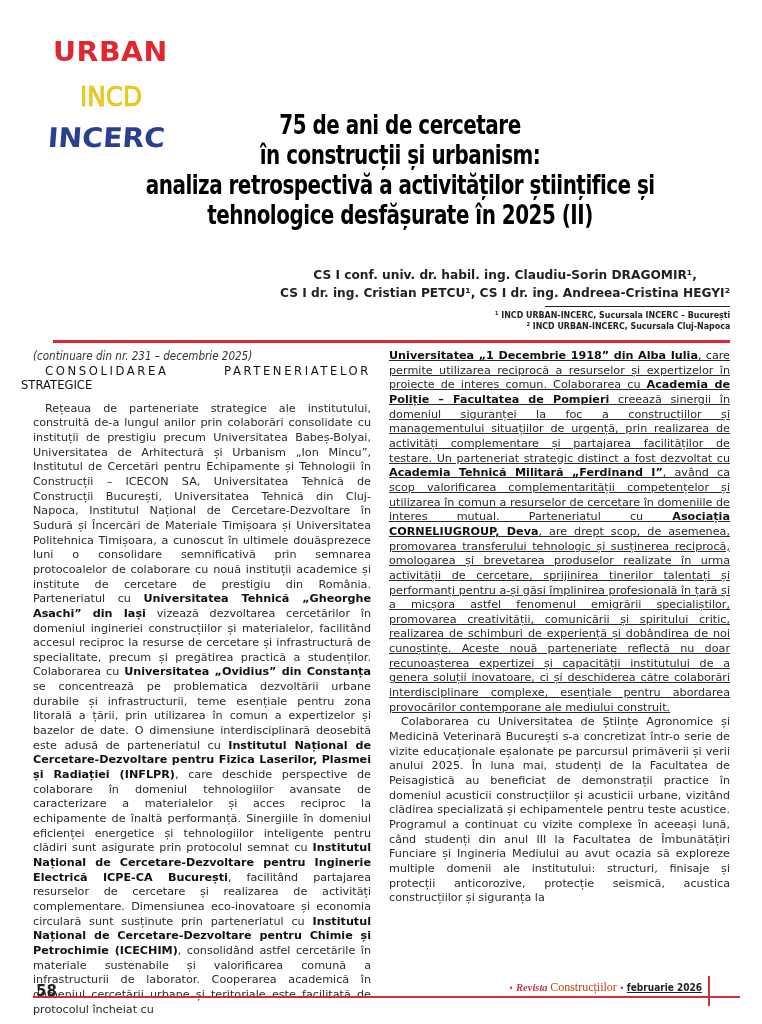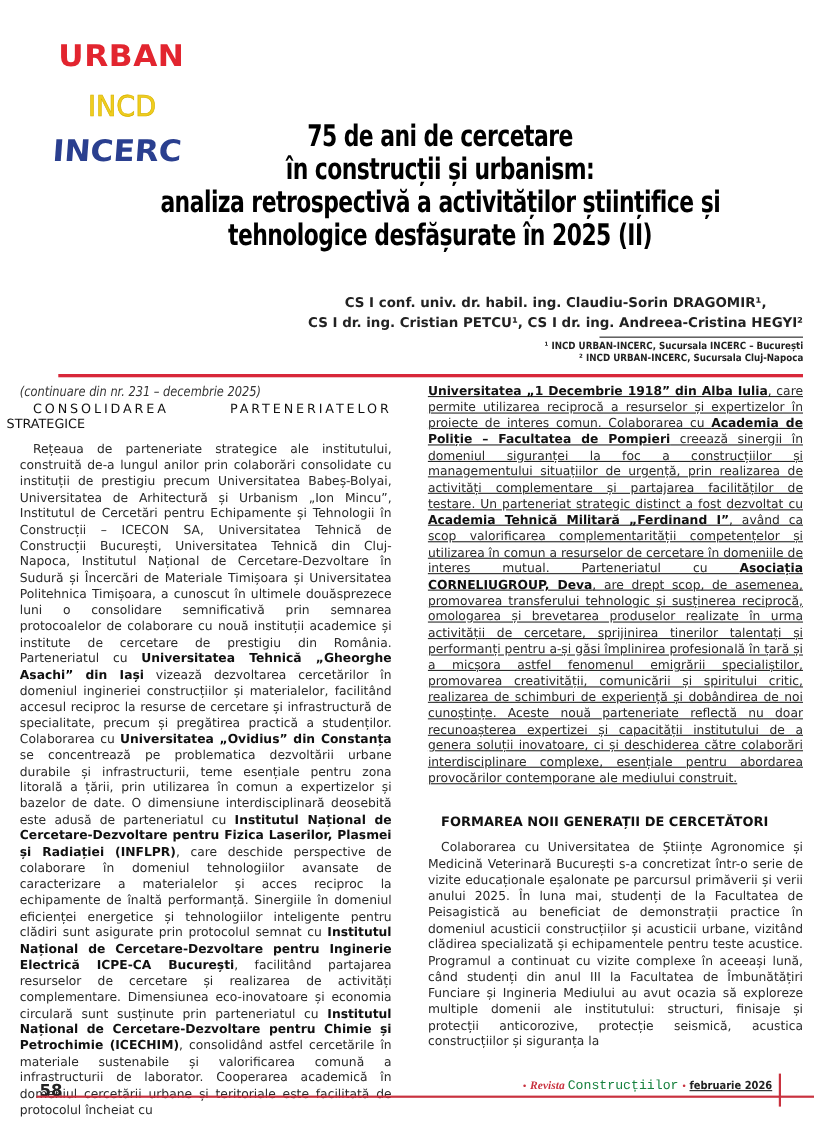--- a/index.html
+++ b/index.html
@@ -11,38 +11,38 @@
 
   .title { position: absolute; left: 90px; top: 110px; width: 620px; text-align: center; font-family: "DejaVu Sans Condensed", "DejaVu Sans", sans-serif; font-weight: bold; font-size: 27px; line-height: 30px; color: #000; letter-spacing: -0.6px; transform: scaleX(0.82); transform-origin: center top; }
   .title .line { display: block; white-space: nowrap; }
 
   .authors { position: absolute; right: 32px; top: 266px; text-align: center; font-family: "DejaVu Sans", sans-serif; font-weight: bold; font-size: 12.2px; line-height: 18px; color: #222; }
   .author-rule { position: absolute; left: 545px; top: 306px; width: 185px; height: 1px; background: #222; }
   .affil { position: absolute; right: 32px; top: 310px; text-align: right; font-family: "DejaVu Sans", sans-serif; font-weight: bold; font-size: 9px; line-height: 11px; color: #222; transform: scaleX(0.88); transform-origin: right top; }
   .red-rule { position: absolute; left: 53px; top: 340px; width: 677px; height: 2.5px; background: #d8283a; }
 
   .col { position: absolute; top: 349px; font-family: "DejaVu Sans", sans-serif; font-size: 11.2px; line-height: 14.65px; color: #2a2a2a; text-align: justify; }
-  .col.left { left: 18px; width: 338px; }
+  .col.left { left: 33px; width: 338px; }
   .col.right { left: 389px; width: 341px; }
   .col p { margin: 0; text-indent: 12px; }
   .col p.noindent { text-indent: 0; text-decoration: underline; }
   .col b { color: #111; }
   .cont { font-style: italic; font-size: 12.4px; color: #333; margin: 0 0 9px 0; text-indent: 0 !important; font-family: "DejaVu Sans Condensed", "DejaVu Sans", sans-serif; transform: scaleX(0.93); transform-origin: left; white-space: nowrap; }
   .sec-title { font-weight: normal; color: #111; font-size: 11.6px; line-height: 14px; margin: 0 0 10px 0; }
   .sec-title.spaced { letter-spacing: 2.6px; text-indent: 12px; text-align: justify; text-align-last: left; }
   .sec-title.spaced .w2 { float: right; letter-spacing: 2.6px; }
   .sec-title-2 { font-weight: bold; color: #111; font-size: 11.8px; line-height: 14px; margin: 25px 0 10px 12px; white-space: nowrap; }
 
   .footer-rule { position: absolute; left: 33px; top: 996px; width: 707px; height: 1.5px; background: #c9323f; }
   .footer-vrule { position: absolute; left: 708px; top: 976px; width: 1.5px; height: 30px; background: #c9323f; }
   .page-num { position: absolute; left: 36px; top: 982px; font-family: "DejaVu Sans", sans-serif; font-weight: bold; font-size: 15px; color: #222; }
   .footer-mag { position: absolute; right: 60px; top: 980px; font-size: 10.5px; white-space: nowrap; color: #222; }
   .footer-mag .dot { color: #c9323f; font-family: "DejaVu Sans", sans-serif; font-size: 8px; }
   .footer-mag .rev { color: #c9323f; font-family: Liberation Serif, serif; font-style: italic; font-weight: bold; }
-  .footer-mag .cons { color: #15803d; font-family: Liberation Mono, monospace; font-size: 12px; }
+  .footer-mag .cons { color: #c2410c; font-family: Liberation Serif, serif; font-size: 12px; }
   .footer-mag .date { font-family: "DejaVu Sans Condensed", "DejaVu Sans", sans-serif; font-weight: bold; font-size: 10px; text-decoration: underline; }
 </style>
 </head>
 <body>
 
 <div class="logo">
   <span class="l1">URBAN</span>
   <span class="l2">INCD</span>
   <span class="l3">INCERC</span>
 </div>
@@ -73,21 +73,20 @@
   </div>
   <p style="margin-top:2px;">
     <span>Rețeaua de parteneriate strategice ale institutului, construită de-a lungul anilor prin colaborări consolidate cu instituții de prestigiu precum Universitatea Babeș-Bolyai, Universitatea de Arhitectură și Urbanism „Ion Mincu”, Institutul de Cercetări pentru Echipamente și Tehnologii în Construcții – ICECON SA, Universitatea Tehnică de Construcții București, Universitatea Tehnică din Cluj-Napoca, Institutul Național de Cercetare-Dezvoltare în Sudură și Încercări de Materiale Timișoara și Universitatea Politehnica Timișoara, a cunoscut în ultimele douăsprezece luni o consolidare semnificativă prin semnarea protocoalelor de colaborare cu nouă instituții academice și institute de cercetare de prestigiu din România. Parteneriatul cu </span><b>Universitatea Tehnică „Gheorghe Asachi” din Iași</b><span> vizează dezvoltarea cercetărilor în domeniul ingineriei construcțiilor și materialelor, facilitând accesul reciproc la resurse de cercetare și infrastructură de specialitate, precum și pregătirea practică a studenților. Colaborarea cu </span><b>Universitatea „Ovidius” din Constanța</b><span> se concentrează pe problematica dezvoltării urbane durabile și infrastructurii, teme esențiale pentru zona litorală a țării, prin utilizarea în comun a expertizelor și bazelor de date. O dimensiune interdisciplinară deosebită este adusă de parteneriatul cu </span><b>Institutul Național de Cercetare-Dezvoltare pentru Fizica Laserilor, Plasmei și Radiației (INFLPR)</b><span>, care deschide perspective de colaborare în domeniul tehnologiilor avansate de caracterizare a materialelor și acces reciproc la echipamente de înaltă performanță. Sinergiile în domeniul eficienței energetice și tehnologiilor inteligente pentru clădiri sunt asigurate prin protocolul semnat cu </span><b>Institutul Național de Cercetare-Dezvoltare pentru Inginerie Electrică ICPE-CA București</b><span>, facilitând partajarea resurselor de cercetare și realizarea de activități complementare. Dimensiunea eco-inovatoare și economia circulară sunt susținute prin parteneriatul cu </span><b>Institutul Național de Cercetare-Dezvoltare pentru Chimie și Petrochimie (ICECHIM)</b><span>, consolidând astfel cercetările în materiale sustenabile și valorificarea comună a infrastructurii de laborator. Cooperarea academică în domeniul cercetării urbane și teritoriale este facilitată de protocolul încheiat cu </span>
   </p>
 </div>
 
 <div class="col right">
   <p class="noindent">
     <b>Universitatea „1 Decembrie 1918” din Alba Iulia</b><span>, care permite utilizarea reciprocă a resurselor și expertizelor în proiecte de interes comun. Colaborarea cu </span><b>Academia de Poliție – Facultatea de Pompieri</b><span> creează sinergii în domeniul siguranței la foc a construcțiilor și managementului situațiilor de urgență, prin realizarea de activități complementare și partajarea facilităților de testare. Un parteneriat strategic distinct a fost dezvoltat cu </span><b>Academia Tehnică Militară „Ferdinand I”</b><span>, având ca scop valorificarea complementarității competențelor și utilizarea în comun a resurselor de cercetare în domeniile de interes mutual. Parteneriatul cu </span><b>Asociația CORNELIUGROUP, Deva</b><span>, are drept scop, de asemenea, promovarea transferului tehnologic și susținerea reciprocă, omologarea și brevetarea produselor realizate în urma activității de cercetare, sprijinirea tinerilor talentați și performanți pentru a-și găsi împlinirea profesională în țară și a micșora astfel fenomenul emigrării specialiștilor, promovarea creativității, comunicării și spiritului critic, realizarea de schimburi de experiență și dobândirea de noi cunoștințe. Aceste nouă parteneriate reflectă nu doar recunoașterea expertizei și capacității institutului de a genera soluții inovatoare, ci și deschiderea către colaborări interdisciplinare complexe, esențiale pentru abordarea provocărilor contemporane ale mediului construit.</span>
   </p>
-  <div class="sec-title-2">FORMAREA NOII GENERAȚII DE CERCETĂTORI</div>
   <p>Colaborarea cu Universitatea de Științe Agronomice și Medicină Veterinară București s-a concretizat într-o serie de vizite educaționale eșalonate pe parcursul primăverii și verii anului 2025. În luna mai, studenți de la Facultatea de Peisagistică au beneficiat de demonstrații practice în domeniul acusticii construcțiilor și acusticii urbane, vizitând clădirea specializată și echipamentele pentru teste acustice. Programul a continuat cu vizite complexe în aceeași lună, când studenți din anul III la Facultatea de Îmbunătățiri Funciare și Ingineria Mediului au avut ocazia să exploreze multiple domenii ale institutului: structuri, finisaje și protecții anticorozive, protecție seismică, acustica construcțiilor și siguranța la</p>
 </div>
 
 <div class="page-num">58</div>
 <div class="footer-mag">
   <span class="dot">•</span>
   <span class="rev">Revista</span>
   <span class="cons">Construcțiilor</span>
   <span class="dot">•</span>
   <span class="date">februarie 2026</span>

